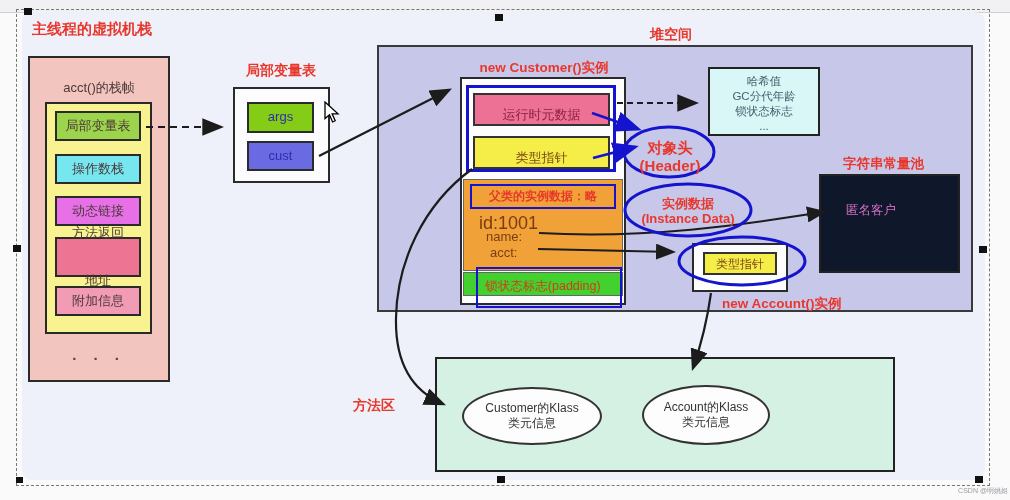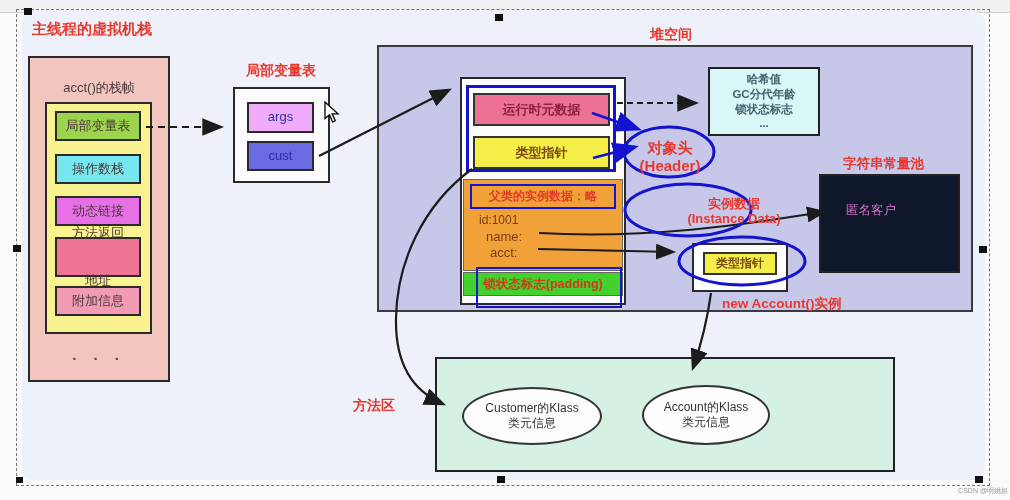--- a/index.html
+++ b/index.html
@@ -3,21 +3,21 @@
 <meta charset="utf-8">
 <style>
   html,body{margin:0;padding:0;background:#fafafb;font-family:"Liberation Sans","DejaVu Sans",sans-serif;}
   .stage{position:relative;width:1010px;height:500px;background:#fafafb;overflow:hidden;}
   .topbar{position:absolute;left:0;top:0;width:1010px;height:12px;background:#f1f1f4;border-bottom:1px solid #cfcfd6;}
   .canvas{position:absolute;left:22px;top:12px;width:963px;height:468px;background:#eef1f9;border-radius:10px;}
   .ants{position:absolute;left:16px;top:9px;width:972px;height:475px;border:1px dashed #777;pointer-events:none;z-index:6;}
   .handle{position:absolute;width:8px;height:7px;background:#111;z-index:7;}
   .abs{position:absolute;}
   .red-title{color:#e8382d;font-weight:bold;}
-  .box{position:absolute;box-sizing:border-box;display:flex;align-items:center;justify-content:center;text-align:center;font-weight:bold;}
+  .box{position:absolute;box-sizing:border-box;display:flex;align-items:flex-end;justify-content:center;text-align:center;}
   .stack-item{position:absolute;box-sizing:border-box;border:2px solid #2a2a2a;display:flex;flex-direction:column;align-items:center;justify-content:center;font-size:13px;color:#4c3a3a;line-height:1.15;}
   .bluerect{position:absolute;box-sizing:border-box;border:3px solid #1414cf;background:transparent;z-index:3;}
   .ellipse{position:absolute;box-sizing:border-box;border:2px solid #333;border-radius:50%;background:#fdfdfe;display:flex;flex-direction:column;align-items:center;justify-content:center;font-size:12px;color:#333;line-height:1.25;}
   svg.overlay{position:absolute;left:0;top:0;z-index:4;pointer-events:none;}
   .note{position:absolute;z-index:5;text-align:center;font-weight:bold;color:#e8382d;line-height:1.18;}
 </style>
 </head>
 <body>
 
 <div class="stage">
@@ -44,65 +44,66 @@
         </div>
       <div class="stack-item" style="left:8px;top:182px;width:86px;height:30px;background:#f19bb5;">
           <span>附加信息</span>
         </div>
     </div>
     <div class="abs" style="left:0;right:0;top:292px;text-align:center;font-size:15px;font-weight:bold;letter-spacing:6px;color:#6b3b3b;">· · ·</div>
   </div>
 
   <div class="abs red-title" style="left:246px;top:62px;font-size:14px;">局部变量表</div>
   <div class="abs" style="left:233px;top:87px;width:97px;height:96px;background:#fcfcfe;border:2px solid #2a2a2a;box-sizing:border-box;">
-    <div class="stack-item" style="left:12px;top:13px;width:67px;height:31px;background:#f0abfc;color:#2e2eae;">
+    <div class="stack-item" style="left:12px;top:13px;width:67px;height:31px;background:#84cc16;color:#2e2eae;">
         <span>args</span>
       </div>
     <div class="stack-item" style="left:12px;top:52px;width:67px;height:30px;background:#6a6ae2;color:#2e2eae;text-align:right;">
         <span>cust</span>
       </div>
   </div>
 
   <div class="abs red-title" style="left:650px;top:26px;font-size:14px;">堆空间</div>
   <div class="abs" style="left:377px;top:45px;width:596px;height:267px;background:#c7c7e9;border:2px solid #3a3a3a;box-sizing:border-box;"></div>
 
+  <div class="abs red-title" style="left:462px;top:59px;width:164px;text-align:center;font-size:13.5px;">new Customer()实例</div>
   <div class="abs" style="left:460px;top:77px;width:166px;height:228px;background:#fdfdfe;border:2px solid #2a2a2a;box-sizing:border-box;z-index:2;"></div>
   <div class="bluerect" style="left:466px;top:85px;width:150px;height:87px;"></div>
   <div class="box" style="left:473px;top:93px;width:137px;height:33px;background:#ed7095;border:2px solid #333;font-size:13px;color:#8c2240;z-index:3;">
       <span>运行时元数据</span>
     </div>
   <div class="box" style="left:473px;top:136px;width:137px;height:33px;background:#f6ee48;border:2px solid #333;font-size:13px;color:#7a4a16;z-index:3;">
       <span>类型指针</span>
     </div>
   <div class="abs" style="left:463px;top:179px;width:160px;height:92px;background:#f0a138;border:1px solid #666;box-sizing:border-box;z-index:2;"></div>
   <div class="bluerect" style="left:470px;top:184px;width:146px;height:25px;border-width:2.5px;display:flex;align-items:center;justify-content:center;">
     <span class="red-title" style="font-size:12px;">父类的实例数据：略</span>
   </div>
-  <div class="abs" style="left:479px;top:213px;font-size:12px;color:#7c3c12;z-index:3;">id:1001</div>
+  <div class="abs" style="left:479px;top:213px;font-size:18px;color:#7c3c12;z-index:3;">id:1001</div>
   <div class="abs" style="left:486px;top:229px;font-size:13px;color:#7c3c12;z-index:3;">name:</div>
   <div class="abs" style="left:490px;top:245px;font-size:13px;color:#7c3c12;z-index:3;">acct:</div>
   <div class="box" style="left:463px;top:272px;width:160px;height:24px;background:#42d12f;border:1px solid #666;font-size:12.5px;color:#d23c1a;z-index:2;">
       <span>锁状态标志(padding)</span>
     </div>
   <div class="bluerect" style="left:476px;top:267px;width:146px;height:41px;border-width:2.5px;"></div>
 
   <div class="box" style="left:708px;top:67px;width:112px;height:69px;background:#d9f7f7;border:2px solid #222;z-index:2;">
     <div style="font-size:11.5px;color:#47606e;line-height:1.3;">
       <div>哈希值</div>
       <div>GC分代年龄</div>
       <div>锁状态标志</div>
       <div>...</div>
     </div>
   </div>
 
   <div class="note" style="left:630px;top:139px;width:80px;font-size:15px;">
     <div>对象头</div>
     <div>(Header)</div>
   </div>
-  <div class="note" style="left:627px;top:196px;width:122px;font-size:13px;padding-left:46px;">
+  <div class="note" style="left:627px;top:196px;width:122px;font-size:13px;">
     <div>实例数据</div>
     <div>(Instance Data)</div>
   </div>
 
   <div class="abs" style="left:692px;top:243px;width:96px;height:49px;background:#fdfdfe;border:2px solid #2a2a2a;box-sizing:border-box;z-index:2;">
     <div class="box" style="left:9px;top:7px;width:74px;height:23px;background:#f6ee48;border:2px solid #333;font-size:12px;color:#7a4a16;">
         <span>类型指针</span>
       </div>
   </div>
   <div class="abs red-title" style="left:722px;top:295px;font-size:13.5px;z-index:5;">new Account()实例</div>

